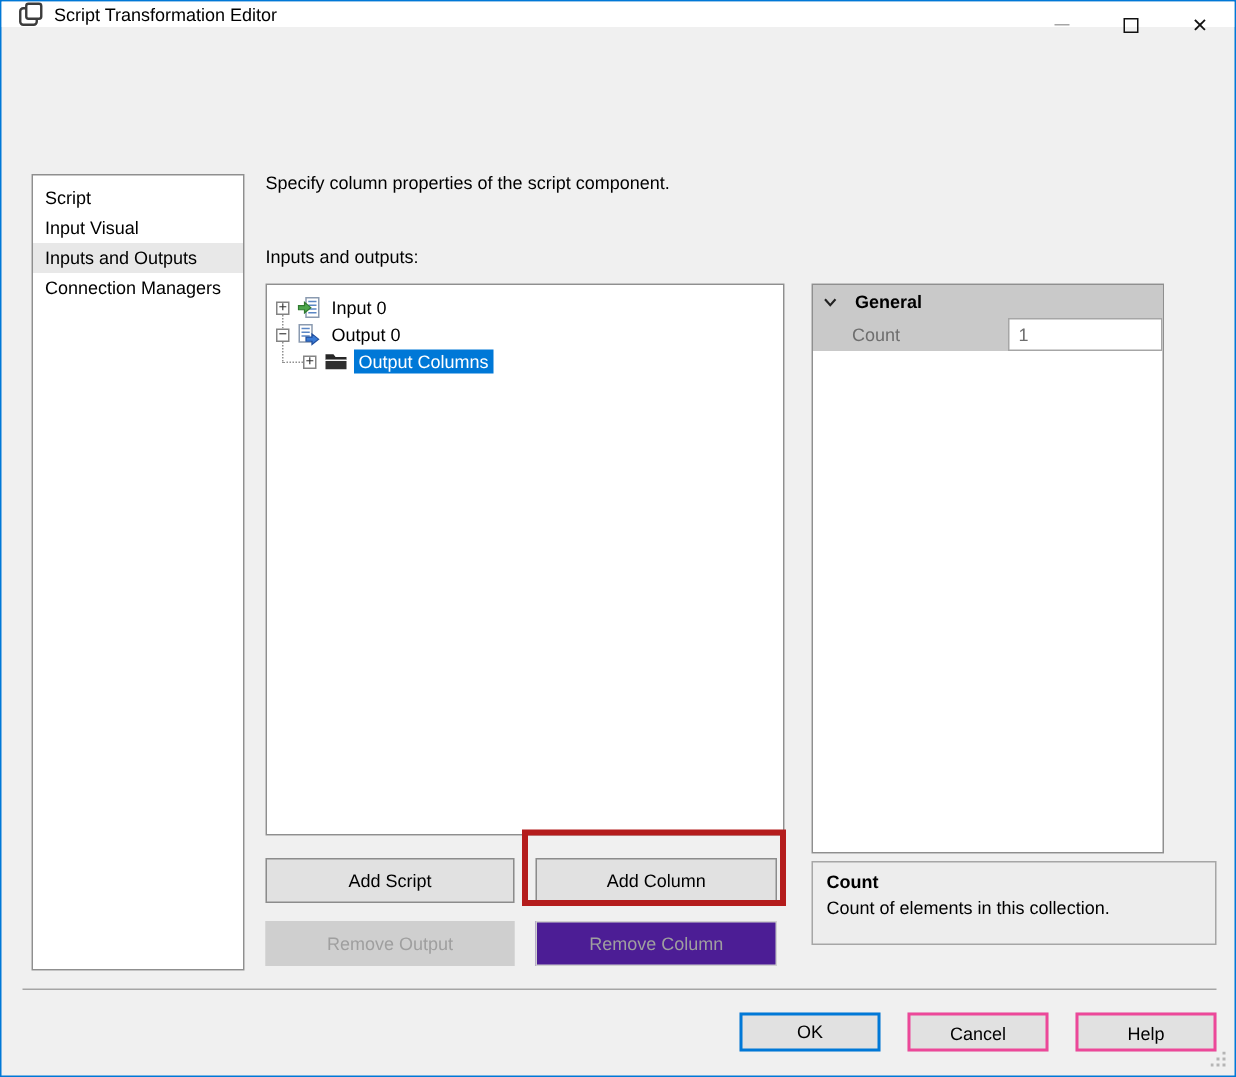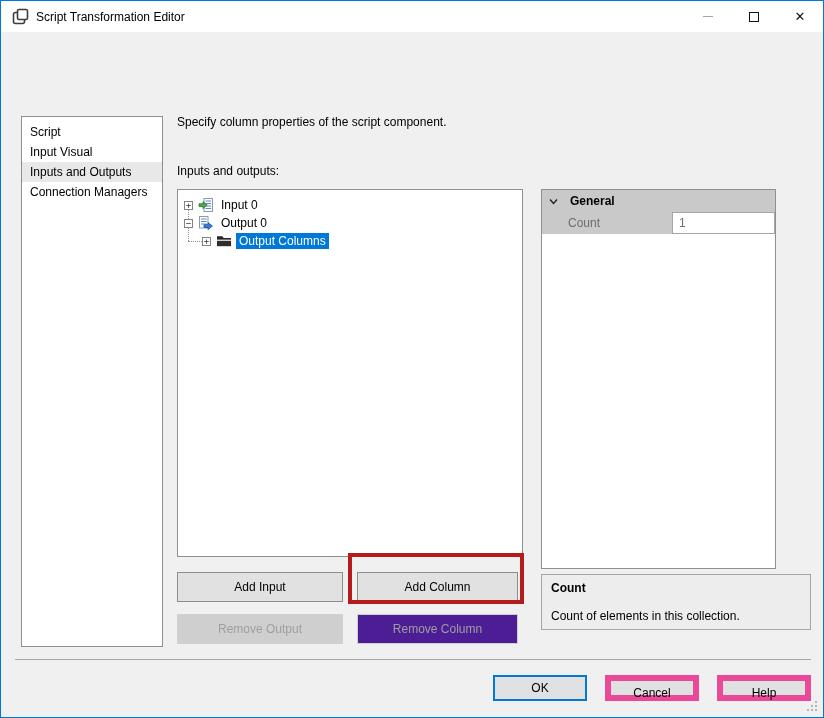--- a/index.html
+++ b/index.html
@@ -6,21 +6,21 @@
   html,body { background:#d9d9d9; }
   body { font-family:"Liberation Sans","DejaVu Sans",sans-serif; }
 
   .window {
     position:relative; width:824px; height:718px;
     background:#f0f0f0; border:1px solid #0078d7; overflow:hidden;
     font-size:12px; color:#000;
   }
 
   
-  .titlebar { position:absolute; left:0; top:0; width:822px; height:31px; background:#fff; display:flex; align-items:center; }
+  .titlebar { position:absolute; left:0; top:0; width:822px; height:17px; background:#fff; display:flex; align-items:center; }
   .title-icon { margin:0 7px 0 11px; width:17px; height:17px; flex:0 0 auto; }
   .title-text { font-size:12px; color:#000; }
   .win-controls { position:absolute; right:0; top:0; height:31px; display:flex; }
   .win-btn { width:46px; height:31px; display:flex; align-items:center; justify-content:center; }
   .min-glyph { width:10px; height:1px; background:#a6a6a6; }
   .max-glyph { width:10px; height:10px; border:1px solid #111; background:transparent; }
   .close-glyph { font-size:13px; color:#111; line-height:1; }
 
   
   .description { position:absolute; left:22px; top:44px; width:788px; font-size:12px; line-height:19px; color:#1b1b1b; }
@@ -58,25 +58,25 @@
   .props { position:absolute; left:540px; top:188px; width:235px; height:380px; background:#fff; border:1px solid #8f8f8f; }
   .props-header { height:22px; background:#c9c9c9; display:flex; align-items:center; }
   .chev { margin:0 8px 0 7px; width:9px; height:9px; }
   .props-cat { font-weight:bold; font-size:12px; margin-left:4px; }
   .props-row { height:22px; display:flex; }
   .props-name { width:130px; background:#c9c9c9; color:#6e6e6e; font-size:12px; line-height:22px; padding-left:26px; }
   .props-value { flex:1; background:#fff; border:1px solid #a6a6a6; color:#6e6e6e; font-size:12px; line-height:20px; padding-left:6px; }
 
   .prop-desc { position:absolute; left:540px; top:573px; width:270px; height:56px; background:#ededed; border:1px solid #a6a6a6; padding:6px 9px; }
   .prop-desc-title { font-weight:bold; font-size:12px; }
-  .prop-desc-text { font-size:12px; margin-top:14px; }
+  .prop-desc-text { font-size:12px; margin-top:3px; }
 
   
   .separator { position:absolute; left:14px; top:658px; width:796px; border-top:1px solid #a5a5a5; }
-  .footer-btn { position:absolute; top:674px; width:94px; height:26px; background:#e1e1e1; border:6px solid #ec4899; font-size:12px; text-align:center; line-height:24px; font-family:inherit; cursor:default; }
+  .footer-btn { position:absolute; top:674px; width:94px; height:26px; background:#e1e1e1; border:2px solid #ec4899; font-size:12px; text-align:center; line-height:24px; font-family:inherit; cursor:default; }
   .footer-btn.ok { left:492px; border:2px solid #0078d7; line-height:22px; }
   .footer-btn.cancel { left:604px; }
   .footer-btn.help { left:716px; }
   .grip { position:absolute; right:5px; bottom:5px; width:11px; height:11px; }
 </style>
 </head>
 <body>
 
 <div class="window">
 
@@ -143,21 +143,21 @@
       <span class="expander">+</span>
       <svg class="node-icon" viewBox="0 0 16 16">
         <path d="M1,3.2 h5.3 l1.4,1.8 h7.3 v2 H1 z" fill="#262626"></path>
         <path d="M1,7.6 h14 v5.6 H1 z" fill="#2e2e2e"></path>
         <path d="M1,7.1 h14" stroke="#f0f0f0" stroke-width="0.9"></path>
       </svg>
       <span class="node-label">Output Columns</span>
     </div>
   </div>
 
-  <button class="btn add-output">Add Input</button>
+  <button class="btn add-output">Add Script</button>
   <button class="btn add-column">Add Column</button>
   <button class="btn remove-output" disabled="">Remove Output</button>
   <button class="btn remove-column" disabled="">Remove Column</button>
   <div class="red-annotation"></div>
 
   <div class="props">
     <div class="props-header">
       <svg class="chev" viewBox="0 0 9 9">
         <polyline points="1,2.5 4.5,6.5 8,2.5" fill="none" stroke="#222" stroke-width="1.4"></polyline>
       </svg>

